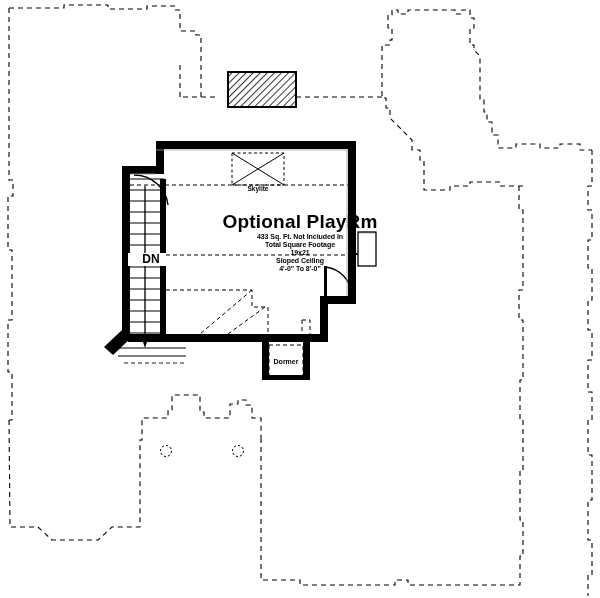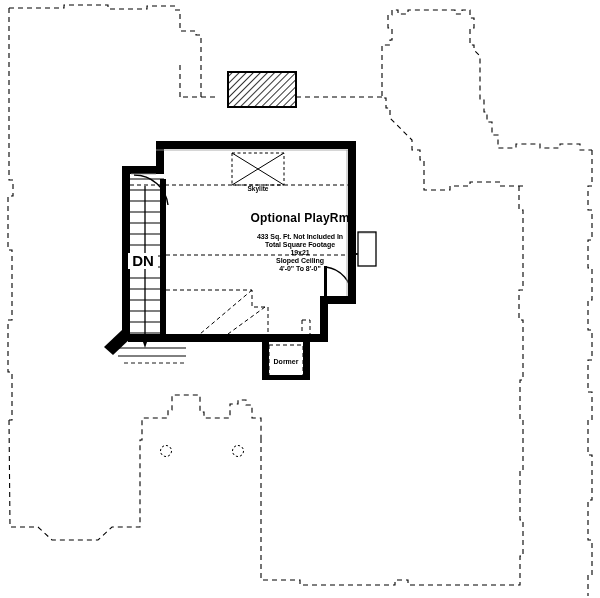--- a/index.html
+++ b/index.html
@@ -28,32 +28,32 @@
   .lbl {
     position: absolute;
     color: #000000;
     font-family: "Liberation Sans", sans-serif;
     white-space: nowrap;
     font-weight: bold;
     text-align: center;
     line-height: 1.08;
   }
   #room-title {
-    font-size: 12px;
+    font-size: 19px;
     letter-spacing: 0.2px;
     left: 0; right: 0;
     text-align: center;
   }
   .room-sub {
     font-size: 7px;
     letter-spacing: -0.05px;
   }
   #skylite-label { font-size: 6.5px; }
   #dormer-label  { font-size: 7px; font-weight: bold; }
-  #dn-label      { font-size: 15px; font-weight: bold; }
+  #dn-label      { font-size: 12px; font-weight: bold; padding-left: 8px; }
 </style>
 </head>
 <body>
 
 <div id="plan-root">
 
   <svg id="plan-svg" viewBox="0 0 600 598">
     <defs>
       <pattern id="hatch45" width="5" height="5" patternTransform="rotate(45)" patternUnits="userSpaceOnUse">
         <rect width="5" height="5" fill="#ffffff"></rect>

